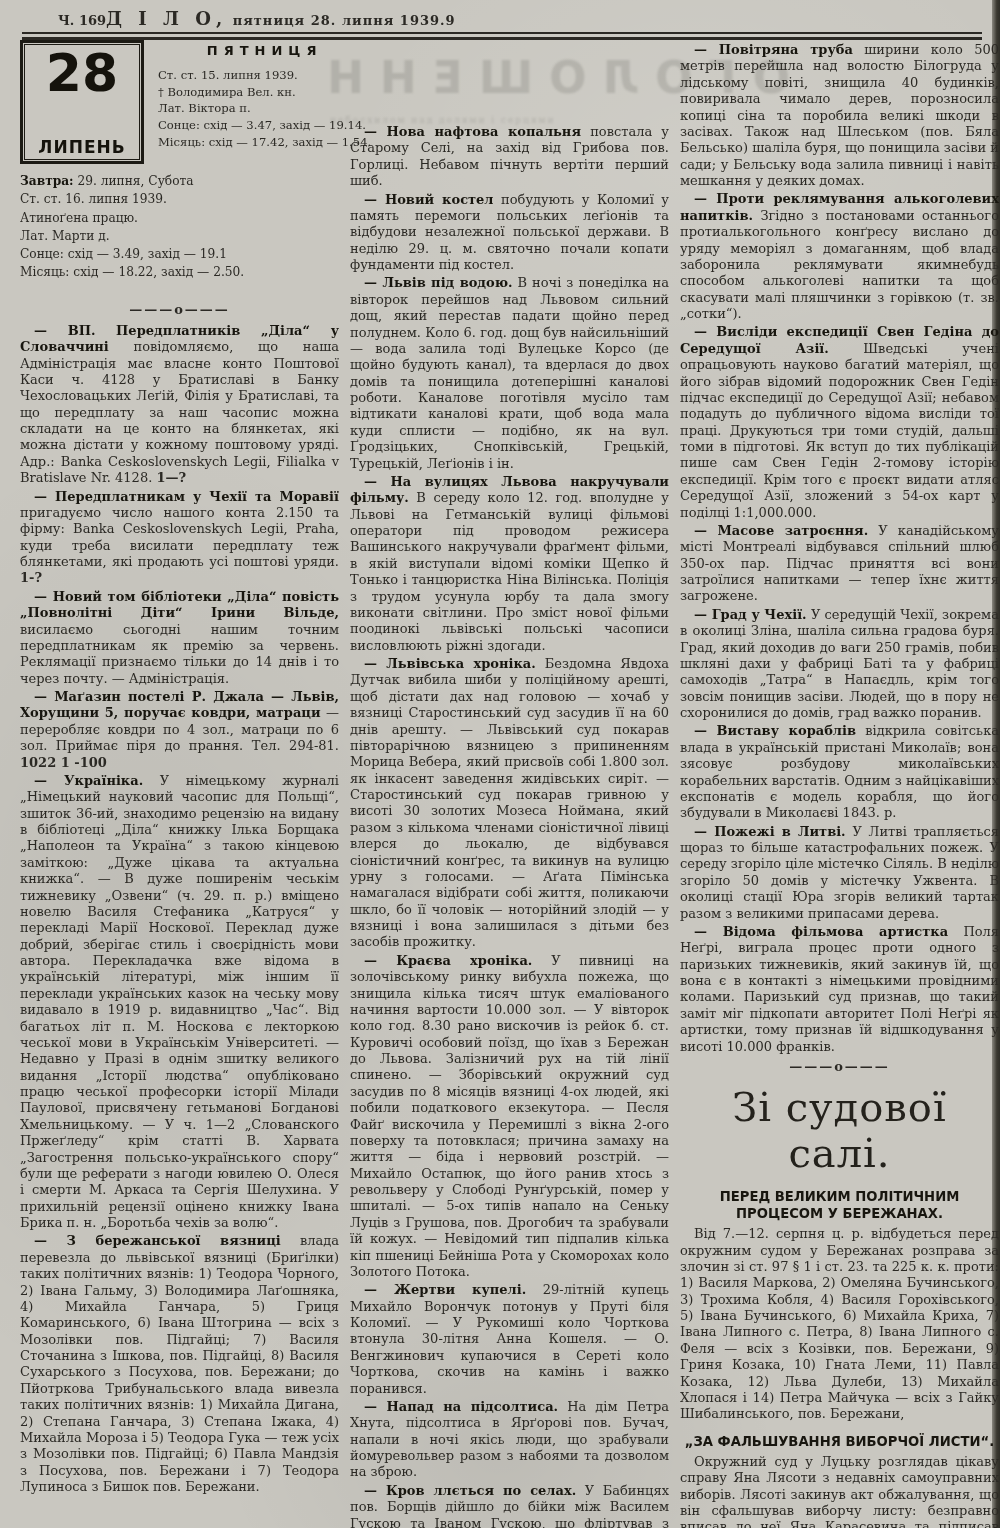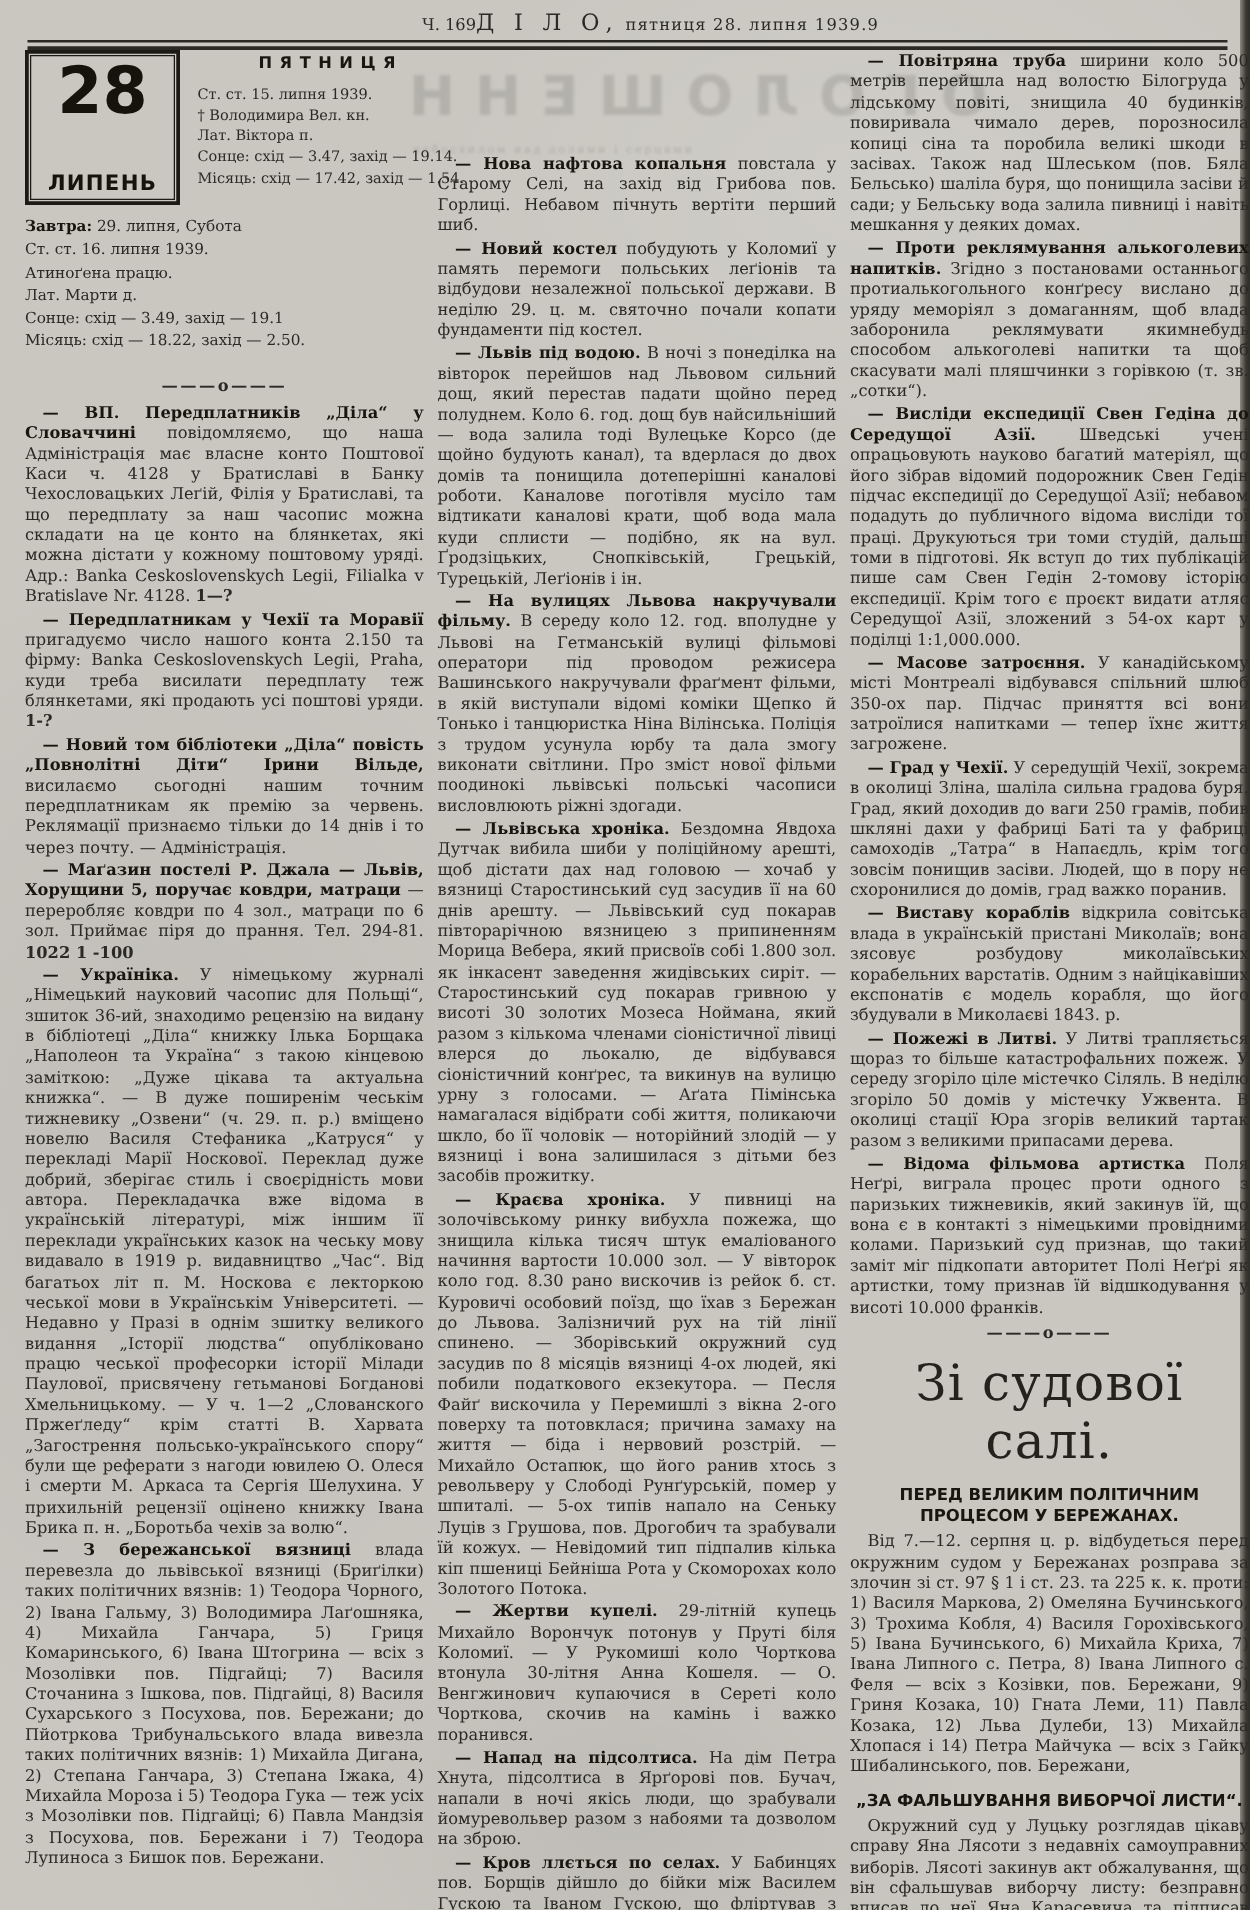--- a/index.html
+++ b/index.html
@@ -12,22 +12,22 @@
       radial-gradient(ellipse 500px 700px at 15% 60%, rgba(0,0,0,0.05), rgba(0,0,0,0) 70%),
       radial-gradient(ellipse 400px 300px at 50% 95%, rgba(0,0,0,0.06), rgba(0,0,0,0) 70%);
     overflow:hidden;
     font-family:"DejaVu Serif", serif;
     color:#2b2924;
   }
   .edge-band{position:absolute;top:0;right:0;width:8px;height:100%;
     background:linear-gradient(to right,#8a8880,#3a3830 60%,#2e2d27);}
   
   .hdr{position:absolute;top:8px;left:22px;right:18px;}
-  .hdr-row{display:flex;justify-content:center;align-items:baseline;
-    font-family:"DejaVu Serif",serif;font-size:13px;font-weight:normal;margin-left:36px;}
+  .hdr-row{display:flex;justify-content:flex-start;align-items:baseline;
+    font-family:"DejaVu Serif",serif;font-size:13px;font-weight:bold;margin-left:36px;}
   .hdr-center{letter-spacing:1px;}
   .hdr-center .masthead{letter-spacing:5px;font-size:18px;}
   .hdr-rule{margin-top:3px;border-top:2px solid #2b2924;border-bottom:3px solid #2b2924;height:3px;}
   
   .ghost{position:absolute;top:52px;left:270px;width:520px;
     transform:scaleX(-1);
     font-family:"DejaVu Sans",sans-serif;font-weight:bold;font-size:44px;letter-spacing:16px;
     color:rgba(60,60,55,0.16);filter:blur(1.2px);white-space:nowrap;}
   .ghost2{position:absolute;top:115px;left:330px;width:300px;
     font-size:9px;color:rgba(60,60,55,0.18);filter:blur(0.8px);letter-spacing:2px;}

